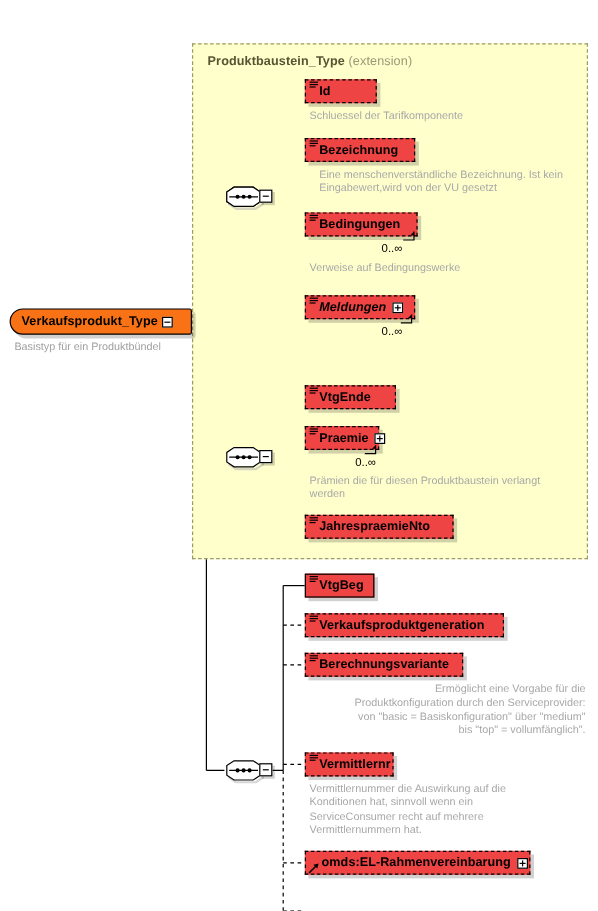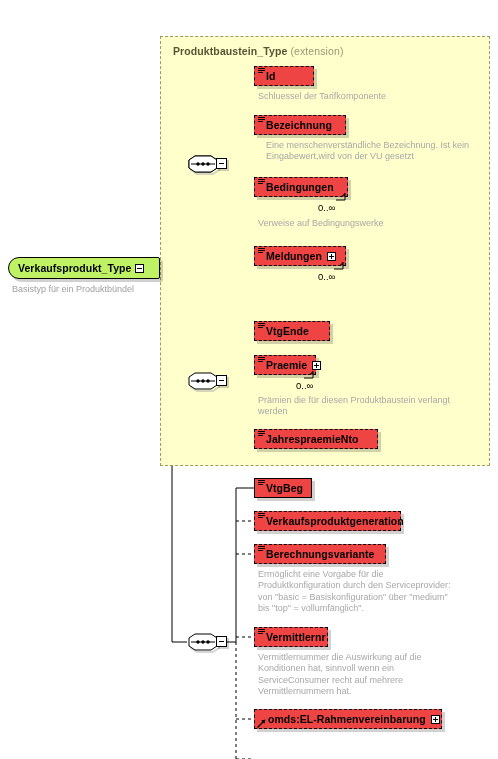--- a/index.html
+++ b/index.html
@@ -52,21 +52,21 @@
   .ext-title .ext-kind {
     font-weight: normal;
     color: #999977;
   }
 
   
   .root-node {
     position: absolute;
     height: 22px;
     box-sizing: border-box;
-    background: #bef264;
+    background: #f97316;
     border: 1px solid #000000;
     border-radius: 11px 2px 2px 11px;
     display: flex;
     align-items: center;
     box-shadow: 3px 3px 0 0 rgba(0,0,0,0.18);
   }
   .root-label {
     font-size: 10.5px;
     font-weight: bold;
     color: #000000;
@@ -331,21 +331,21 @@
     </span>
     <span class="elem-label">Bedingungen</span>
     <svg class="repeat-notch" viewBox="0 0 12 9">
       <path d="M0 8 L9 8 L9 1" stroke="#000" stroke-width="1" fill="none"></path>
       <path d="M6 4 L9 1 L9 4" fill="#000"></path>
     </svg>
   </div>
   <div class="cardinality" style="left:318px; top:174px;">0..∞</div>
   <div class="annot" style="left:258px; top:190px; width:226px;">Verweise auf Bedingungswerke</div>
 
-  <div class="elem optional" style="left:254px; top:218px; width:92px;">
+  <div class="elem optional" style="left:254px; top:218px; width:92px;font-style:italic;">
     <span class="glyph-lines">
       <i></i>
         <i></i>
         <i></i>
     </span>
     <span class="elem-label">Meldungen</span>
     <span class="expander"></span>
     <svg class="repeat-notch" viewBox="0 0 12 9">
       <path d="M0 8 L9 8 L9 1" stroke="#000" stroke-width="1" fill="none"></path>
       <path d="M6 4 L9 1 L9 4" fill="#000"></path>
@@ -390,38 +390,38 @@
 
   <div class="elem required" style="left:254px; top:450px; width:58px;">
     <span class="glyph-lines">
       <i></i>
         <i></i>
         <i></i>
     </span>
     <span class="elem-label">VtgBeg</span>
   </div>
 
-  <div class="elem optional" style="left:254px; top:483px; width:147px;">
+  <div class="elem optional" style="left:254px; top:483px; width:166px;">
     <span class="glyph-lines">
       <i></i>
         <i></i>
         <i></i>
     </span>
     <span class="elem-label">Verkaufsproduktgeneration</span>
   </div>
 
   <div class="elem optional" style="left:254px; top:516px; width:132px;">
     <span class="glyph-lines">
       <i></i>
         <i></i>
         <i></i>
     </span>
     <span class="elem-label">Berechnungsvariante</span>
   </div>
-  <div class="annot" style="left:258px; top:541px; width:230px;">Ermöglicht eine Vorgabe für die
+  <div class="annot" style="left:258px; top:541px; width:230px;text-align:right;">Ermöglicht eine Vorgabe für die
 Produktkonfiguration durch den Serviceprovider:
 von "basic = Basiskonfiguration" über "medium"
 bis "top" = vollumfänglich".</div>
 
   <div class="elem optional" style="left:254px; top:599px; width:74px;">
     <span class="glyph-lines">
       <i></i>
         <i></i>
         <i></i>
     </span>

